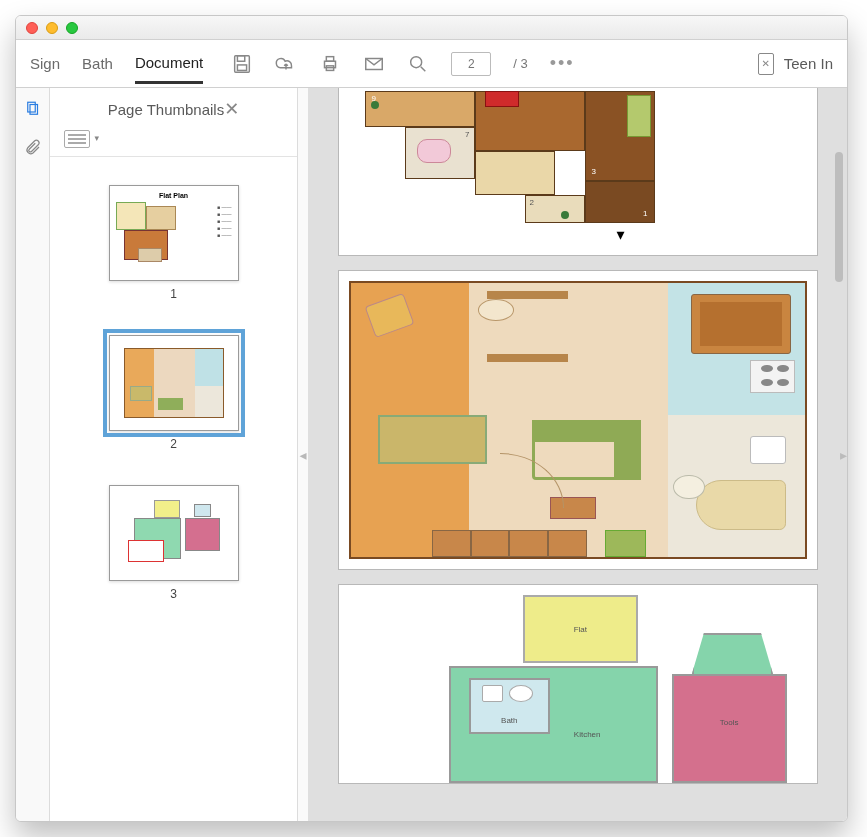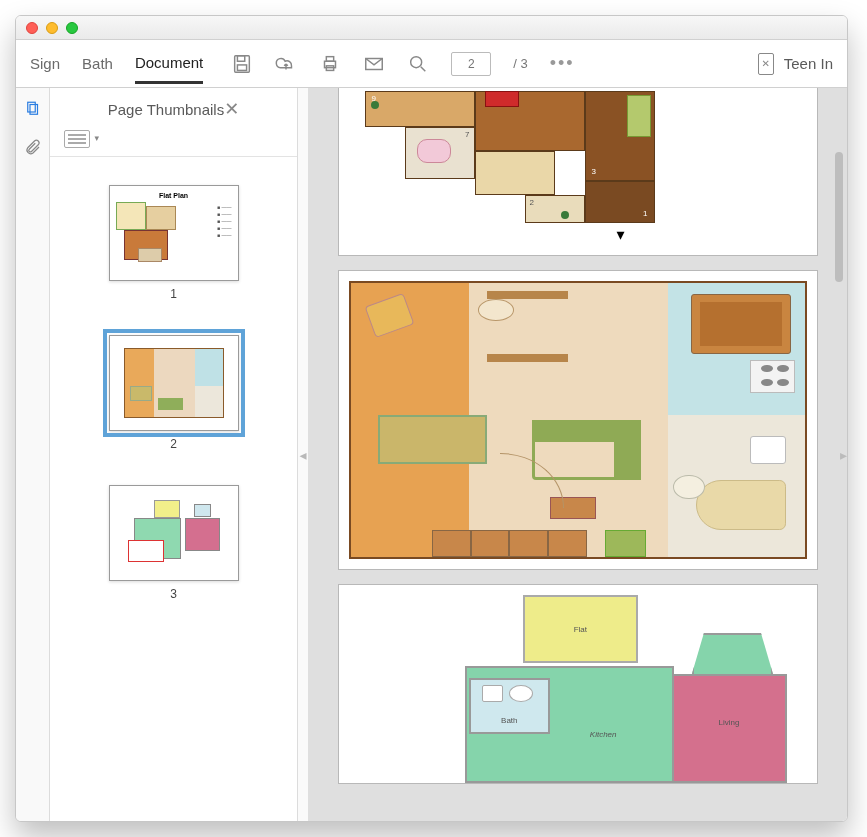--- a/index.html
+++ b/index.html
@@ -329,30 +329,30 @@
 
             <div style="position:absolute;left:33%;top:62%;width:14%;height:20%;border:1px solid #b49468;border-left:none;border-bottom:none;border-radius:0 100% 0 0;background:transparent;"></div>
           </div>
         </div>
 
         <div class="page partial-bot">
           <div class="fp-bot">
             <div style="position:absolute;left:22%;top:0;width:34%;height:36%;background:#eeec8a;border:2px solid #aaa;">
               <span class="lbl" style="left:50%;top:50%;transform:translate(-50%,-50%);">Flat</span>
             </div>
-            <div style="position:absolute;left:16px;top:38%;width:62%;height:62%;background:#85d4ab;border:2px solid #999;font-style:italic;">
+            <div style="position:absolute;left:0;top:38%;width:62%;height:62%;background:#85d4ab;border:2px solid #999;">
               <span class="lbl" style="left:60%;top:55%;">Kitchen</span>
             </div>
             <div style="position:absolute;left:6%;top:44%;width:24%;height:30%;background:#cfe8ee;border:2px solid #999;">
               <span class="lbl" style="left:50%;top:70%;transform:translateX(-50%);">Bath</span>
             </div>
             <div style="position:absolute;left:10%;top:48%;width:6%;height:9%;background:#fff;border:1px solid #aaa;border-radius:2px;"></div>
             <div style="position:absolute;left:18%;top:48%;width:7%;height:9%;background:#fff;border:1px solid #aaa;border-radius:50%;"></div>
             <div style="position:absolute;right:0;top:42%;width:34%;height:58%;background:#d4708d;border:2px solid #999;">
-              <span class="lbl" style="left:50%;top:40%;transform:translateX(-50%);">Living</span>
+              <span class="lbl" style="left:50%;top:40%;transform:translateX(-50%);">Tools</span>
             </div>
             <div style="position:absolute;right:4%;top:20%;width:24%;height:22%;background:#85d4ab;border:2px solid #999;border-bottom:none;clip-path:polygon(15% 0,85% 0,100% 100%,0 100%);"></div>
           </div>
         </div>
 
       </div>
       <div class="scroll-track">
         <div class="scroll-thumb"></div>
       </div>
       <div class="collapse-right">▸</div>

